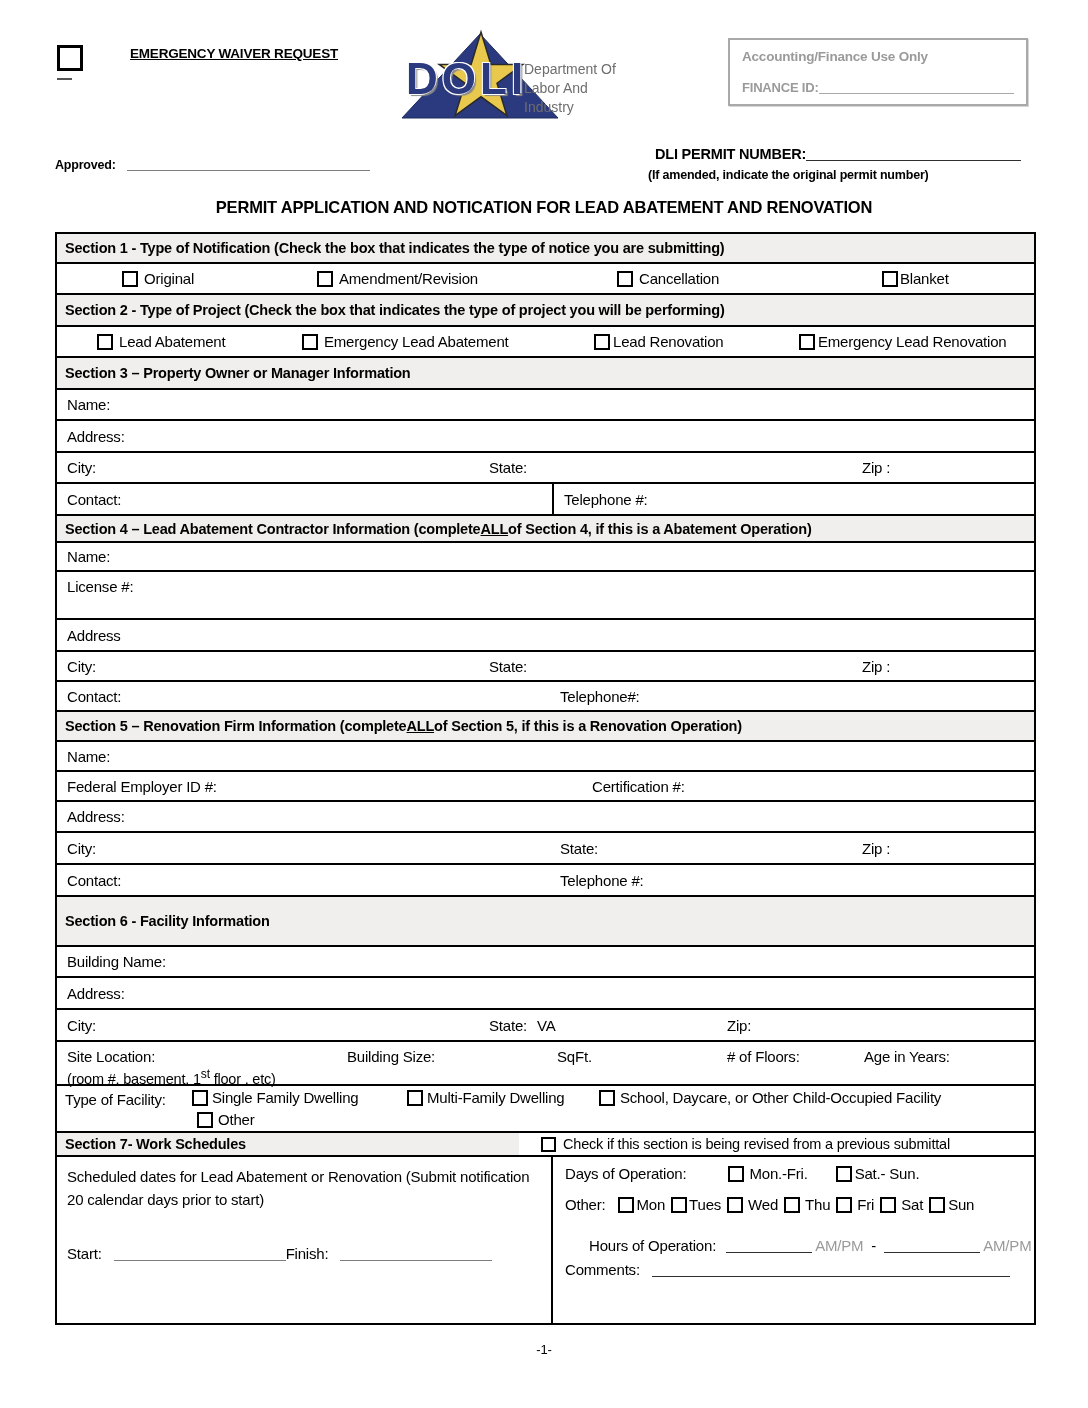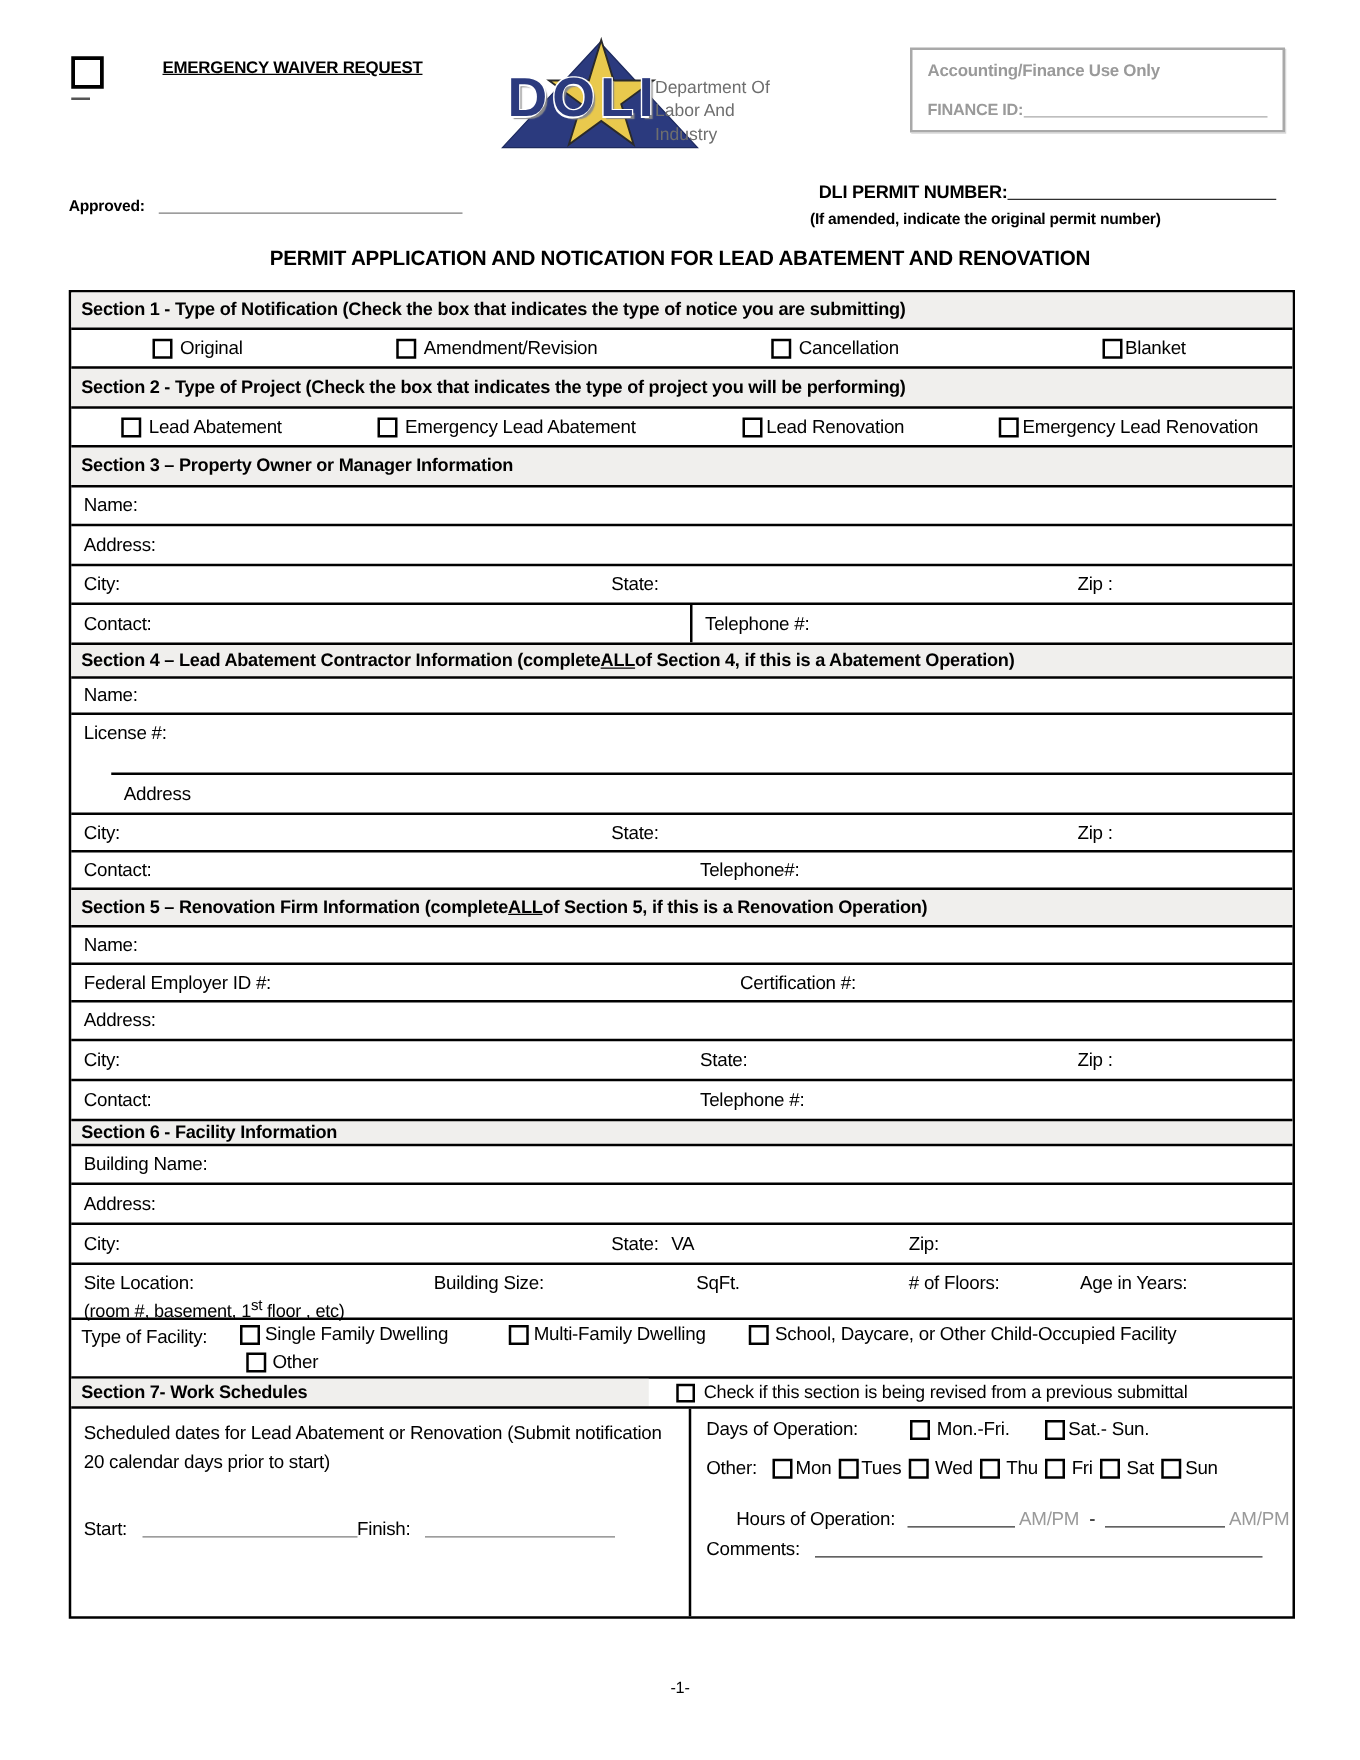--- a/index.html
+++ b/index.html
@@ -160,21 +160,21 @@
       <span>Section 4 – Lead Abatement Contractor Information (complete </span>
         <span class="u">ALL</span>
         <span> of Section 4, if this is a  Abatement Operation)</span>
     </div>
     <div class="row pl" style="height:29px;">
         <span>Name:</span>
       </div>
     <div class="row pl" style="height:48px; align-items:flex-start; padding-top:6px;">
         <span>License #:</span>
       </div>
-    <div class="row pl" style="height:32px;margin-left:32px;">
+    <div class="row pl" style="height:32px;">
         <span>Address</span>
       </div>
     <div class="row" style="height:30px;">
       <span class="ab" style="left:10px;">City:</span>
       <span class="ab" style="left:432px;">State:</span>
       <span class="ab" style="left:805px;">Zip :</span>
     </div>
     <div class="row" style="height:30px;">
       <span class="ab" style="left:10px;">Contact:</span>
       <span class="ab" style="left:503px;">Telephone#:</span>
@@ -198,21 +198,21 @@
     <div class="row" style="height:32px;">
       <span class="ab" style="left:10px;">City:</span>
       <span class="ab" style="left:503px;">State:</span>
       <span class="ab" style="left:805px;">Zip :</span>
     </div>
     <div class="row" style="height:32px;">
       <span class="ab" style="left:10px;">Contact:</span>
       <span class="ab" style="left:503px;">Telephone #:</span>
     </div>
 
-    <div class="row sec" style="height:20px;">Section 6 - Facility Information</div>
+    <div class="row sec" style="height:50px;">Section 6 - Facility Information</div>
     <div class="row pl" style="height:31px;">
         <span>Building Name:</span>
       </div>
     <div class="row pl" style="height:32px;">
         <span>Address:</span>
       </div>
     <div class="row" style="height:32px;">
       <span class="ab" style="left:10px;">City:</span>
       <span class="ab" style="left:432px;">State:</span>
       <span class="ab" style="left:480px;">VA</span>

